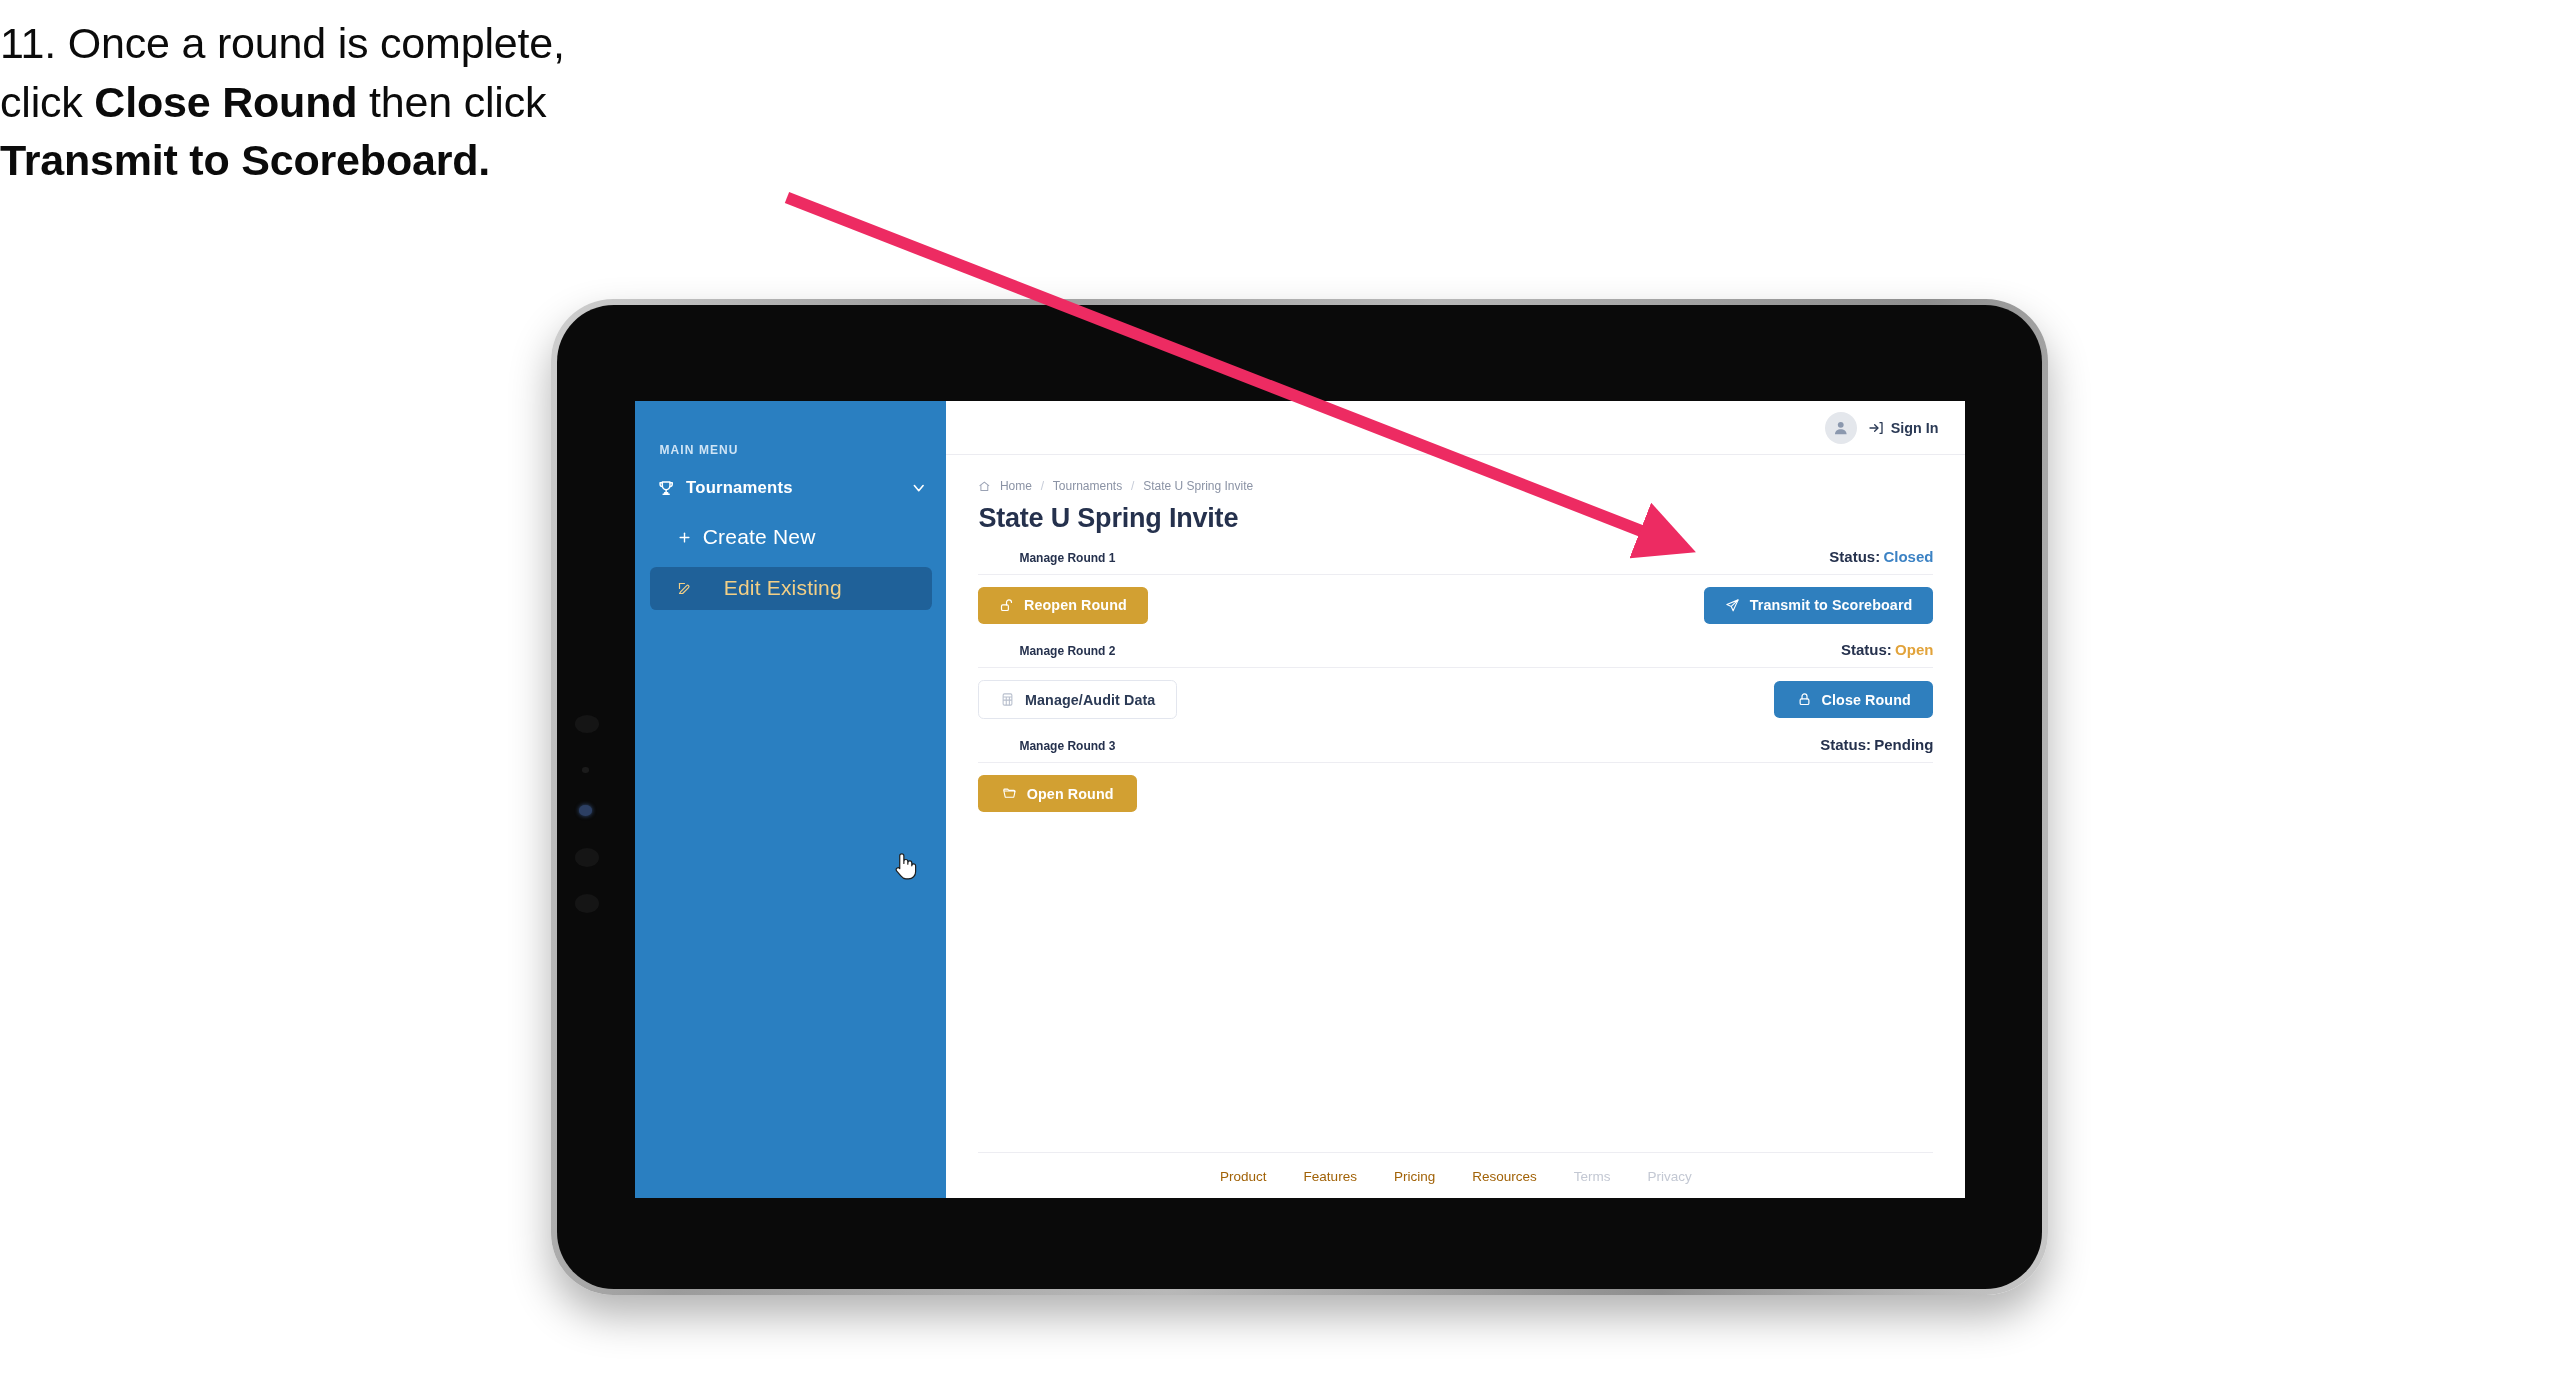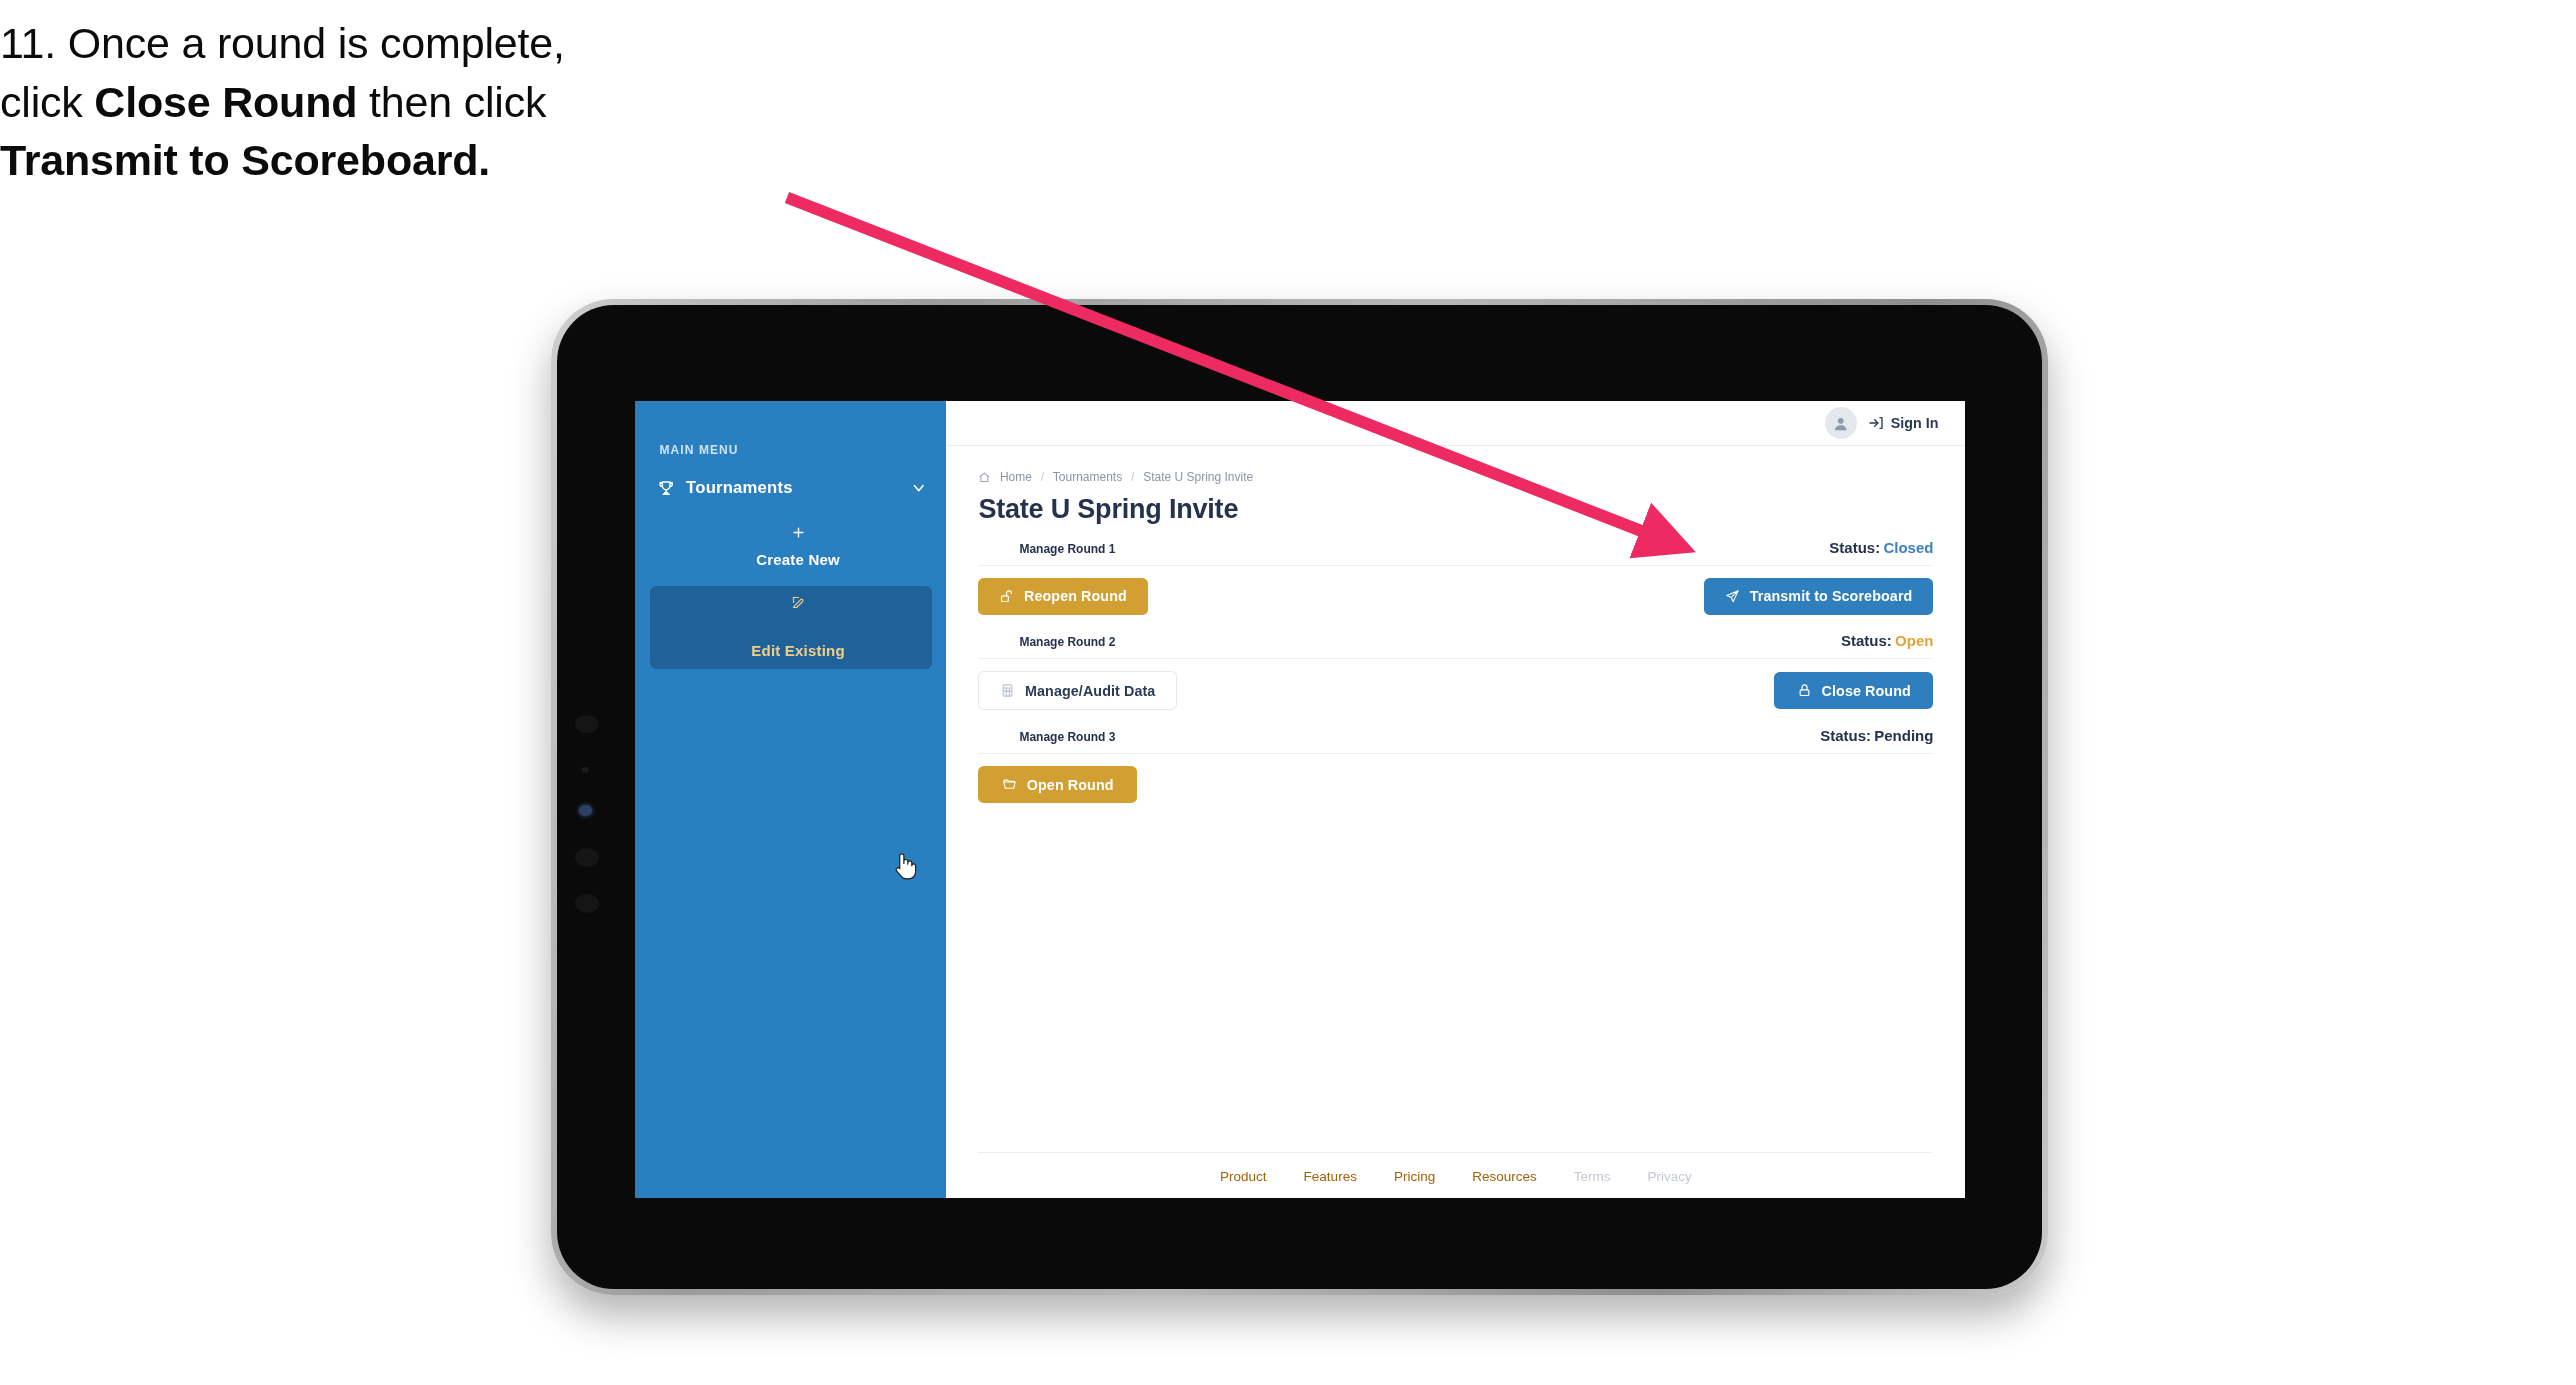--- a/index.html
+++ b/index.html
@@ -115,27 +115,26 @@
     letter-spacing: 0.2px;
     cursor: pointer;
   }
   .nav-item .chev { margin-left: auto; }
   .nav-sub {
     display: flex;
     align-items: center;
     gap: 11px;
     margin: 8px 14.3px 0 14.3px;
     padding: 9.6px 12.7px 9.6px 27px;
-    font-size: 15px;
-    font-weight: 700;
+    font-size: 21px;
+    font-weight: 400;
     color: #ffffff;
     border-radius: 6.4px;
     cursor: pointer;
     letter-spacing: 0.2px;
-    flex-direction: column;
   }
   .nav-sub.active {
     background: #1f6199;
     color: #f2cf86;
     gap: 32px;
   }
   .nav-sub.active .subicon { color: #f2cf86; }
   .icon { display: inline-flex; align-items: center; justify-content: center; }
 
   
@@ -145,21 +144,21 @@
     top: 448px;
     width: 27px;
     height: 32px;
     z-index: 20;
   }
 
   
   .content { flex: 1; display: flex; flex-direction: column; background: #fff; min-width: 0; }
 
   .topbar {
-    height: 45px;
+    height: 54px;
     border-bottom: 0.8px solid #ececf1;
     display: flex;
     align-items: center;
     justify-content: flex-end;
     padding-right: 27px;
     gap: 11px;
   }
   .avatar {
     width: 32px; height: 32px; border-radius: 50%;
     background: #e4e7ec;

